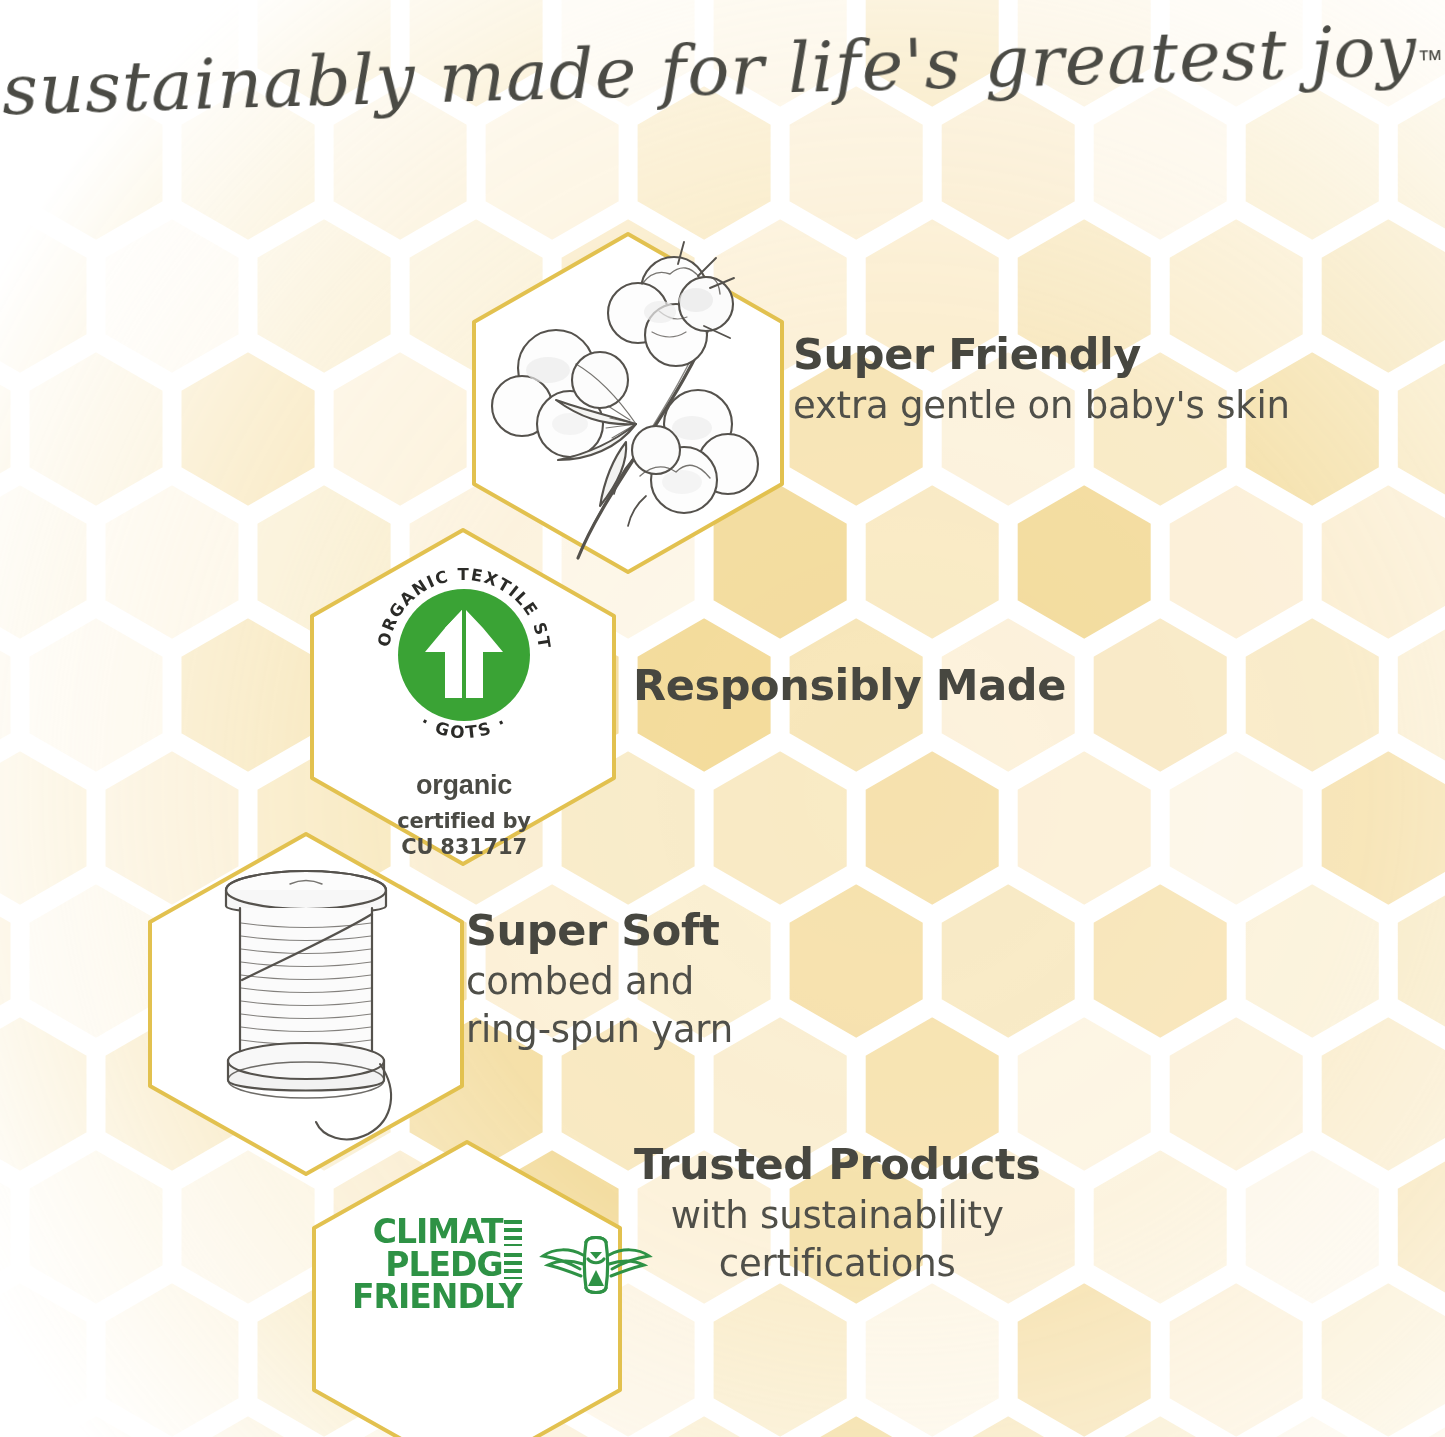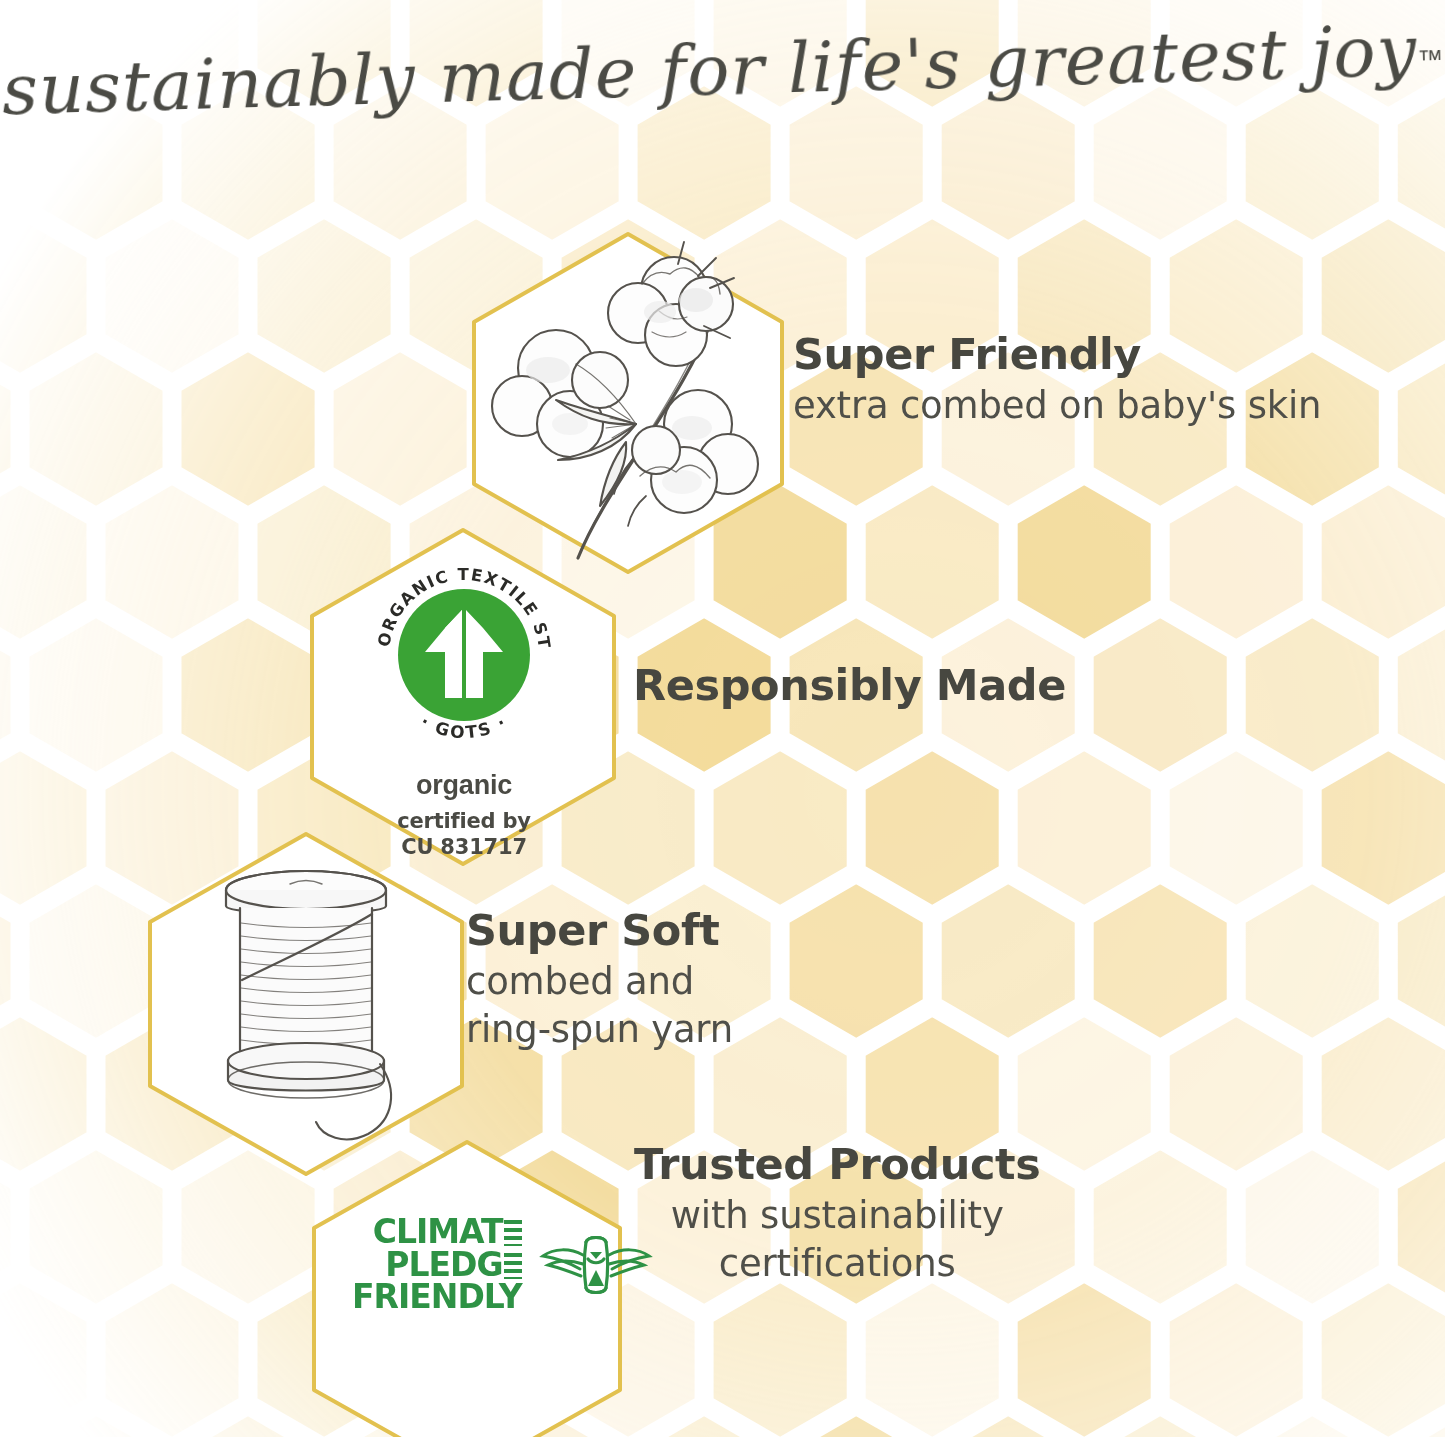--- a/index.html
+++ b/index.html
@@ -408,21 +408,21 @@
         <path d="M45 29 C32 22 16 22 5 30 C18 32 30 36 42 43"></path>
         <path d="M45 38 C33 34 20 34 10 39 C22 42 33 46 43 50"></path>
         <path d="M71 29 C84 22 100 22 111 30 C98 32 86 36 74 43"></path>
         <path d="M71 38 C83 34 96 34 106 39 C94 42 83 46 73 50"></path>
       </g>
     </svg>
   </div>
 
   <div class="feat" style="left:793px;top:330px;">
     <div class="f-title">Super Friendly</div>
-    <div class="f-line">extra combed on baby's skin</div>
+    <div class="f-line">extra gentle on baby's skin</div>
   </div>
 
   <div class="feat" style="left:633px;top:645px;margin-top:16px;">
     <div class="f-title">Responsibly Made</div>
   </div>
 
   <div class="feat" style="left:466px;top:906px;">
     <div class="f-title">Super Soft</div>
     <div class="f-line">combed and</div>
     <div class="f-line">ring-spun yarn</div>

